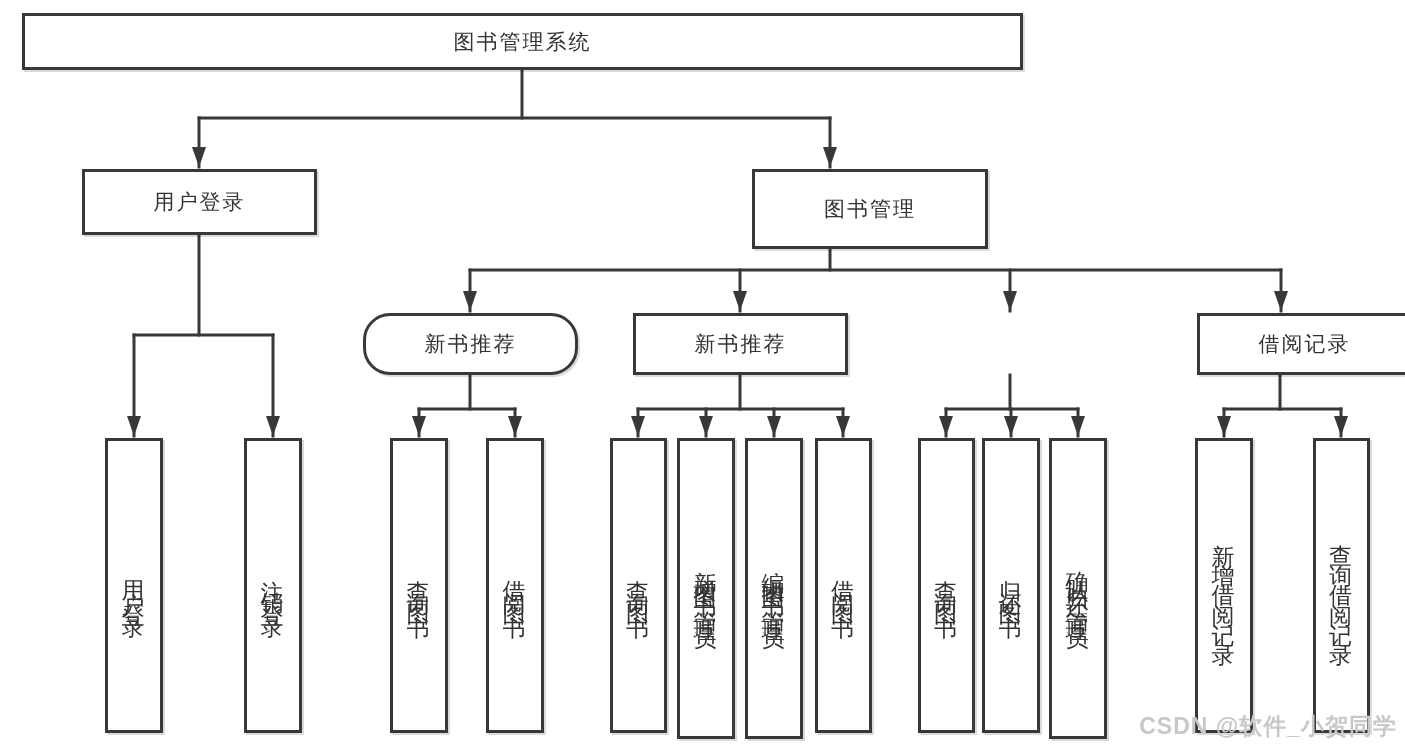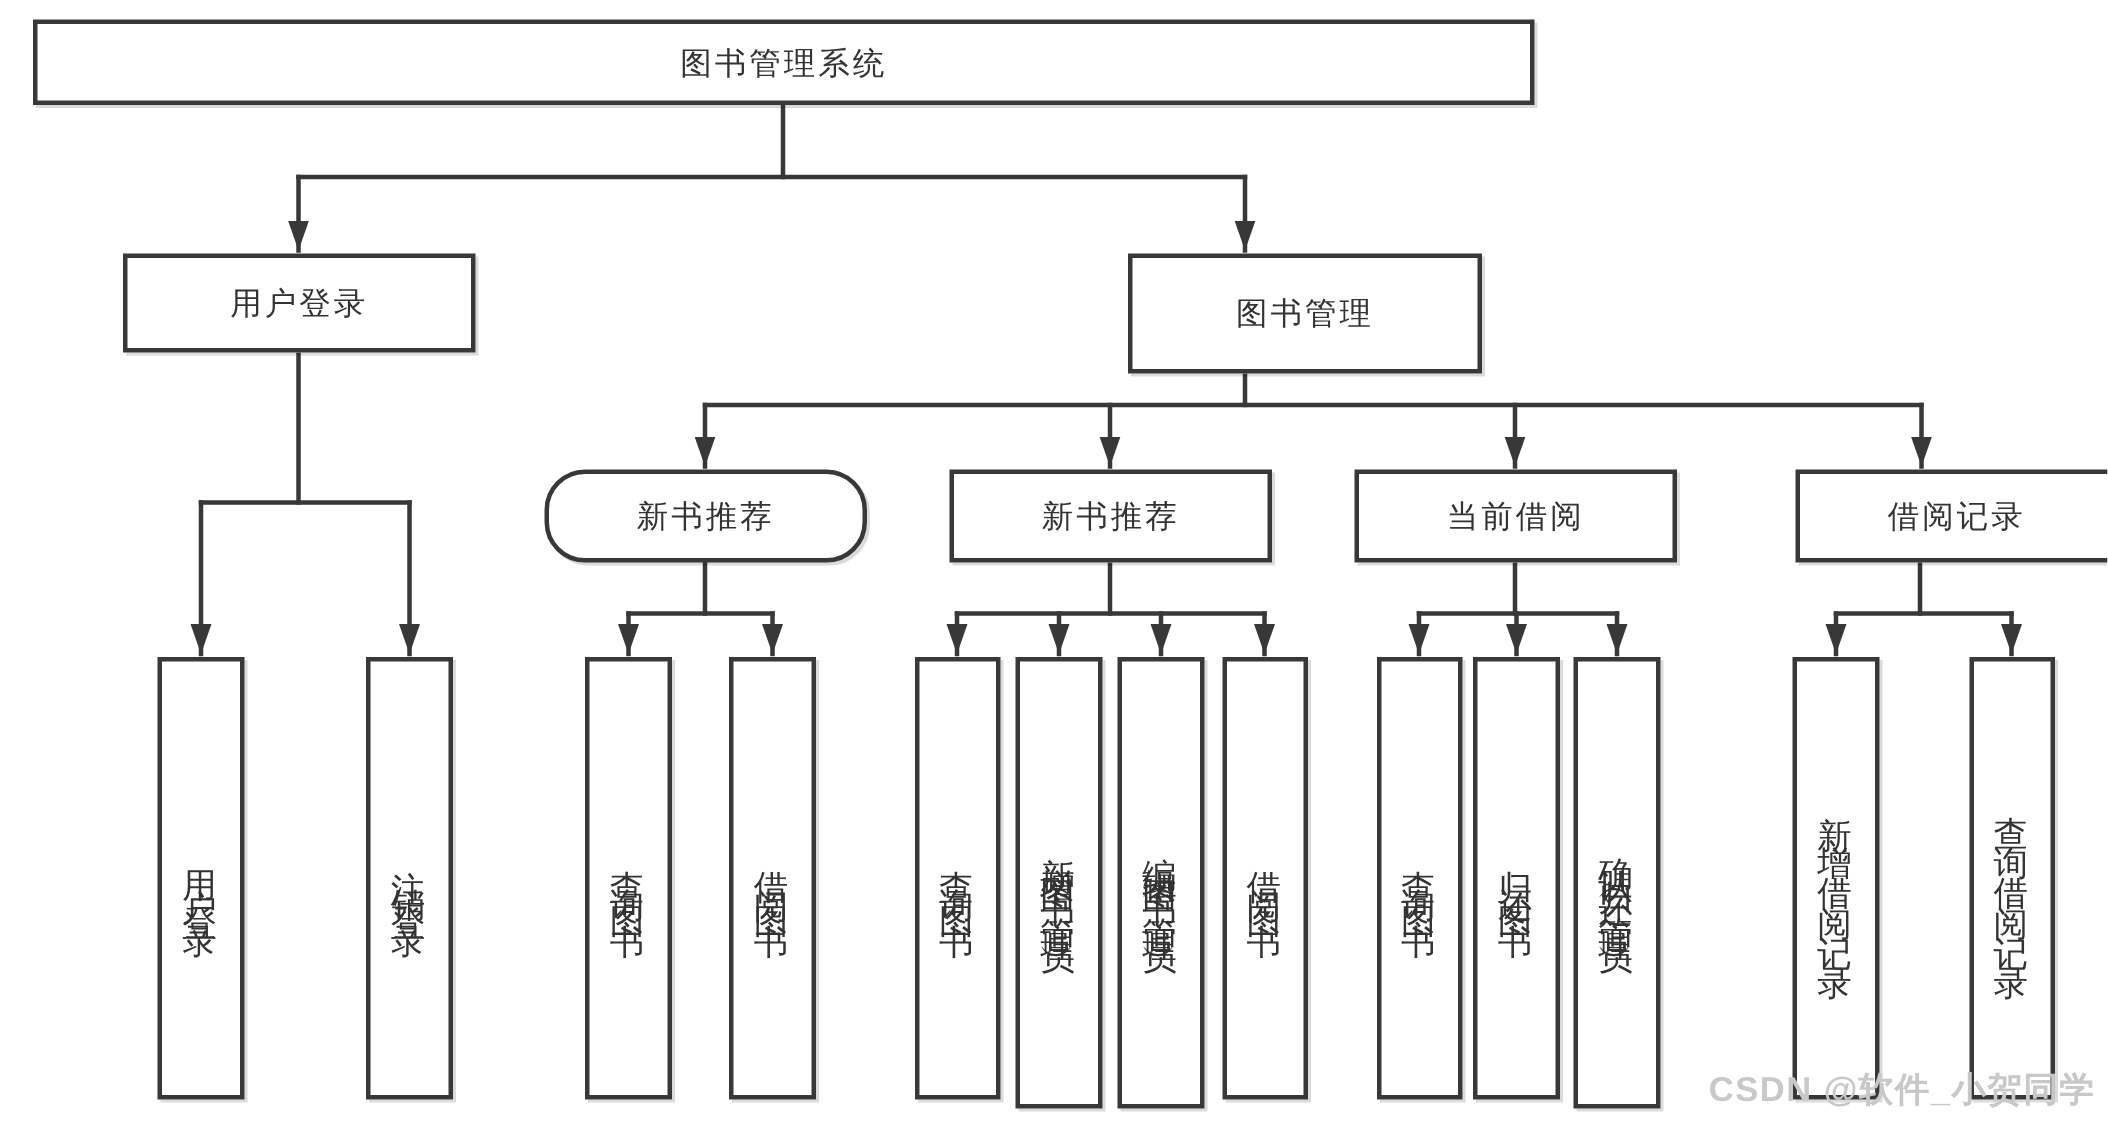--- a/index.html
+++ b/index.html
@@ -112,21 +112,20 @@
     </g>
   </svg>
 
   <div class="box" style="left:22px; top:13px; width:1001px; height:57px;">图书管理系统</div>
 
   <div class="box" style="left:82px; top:169px; width:235px; height:66px;">用户登录</div>
   <div class="box" style="left:752px; top:169px; width:236px; height:80px;">图书管理</div>
 
   <div class="box" style="left:363px; top:313px; width:215px; height:62px;border-radius:27px;">新书推荐</div>
   <div class="box" style="left:633px; top:313px; width:215px; height:62px;">新书推荐</div>
-  <div class="box" style="left:903px; top:313px; width:215px; height:62px;">当前借阅</div>
   <div class="box" style="left:1173px; top:313px; width:215px; height:62px;margin-left:24px;">借阅记录</div>
 
   <div class="box vbox" style="left:105px; top:438px; width:58px; height:295px;">用户登录</div>
   <div class="box vbox" style="left:244px; top:438px; width:58px; height:295px;">注销登录</div>
 
   <div class="box vbox" style="left:390px; top:438px; width:58px; height:295px;">查询图书</div>
   <div class="box vbox" style="left:486px; top:438px; width:58px; height:295px;">借阅图书</div>
 
   <div class="box vbox" style="left:610px; top:438px; width:57px; height:295px;">查询图书</div>
   <div class="box vbox ls-sm" style="left:677px; top:438px; width:58px; height:301px;">新增图书（管理员）</div>

